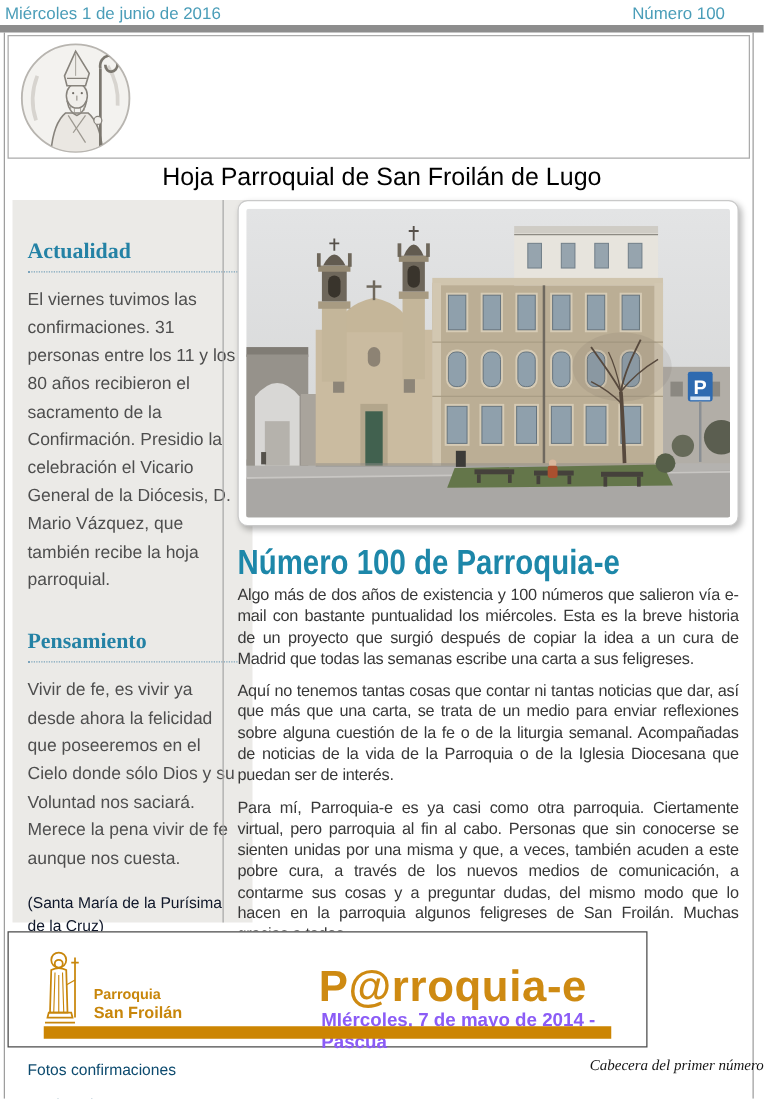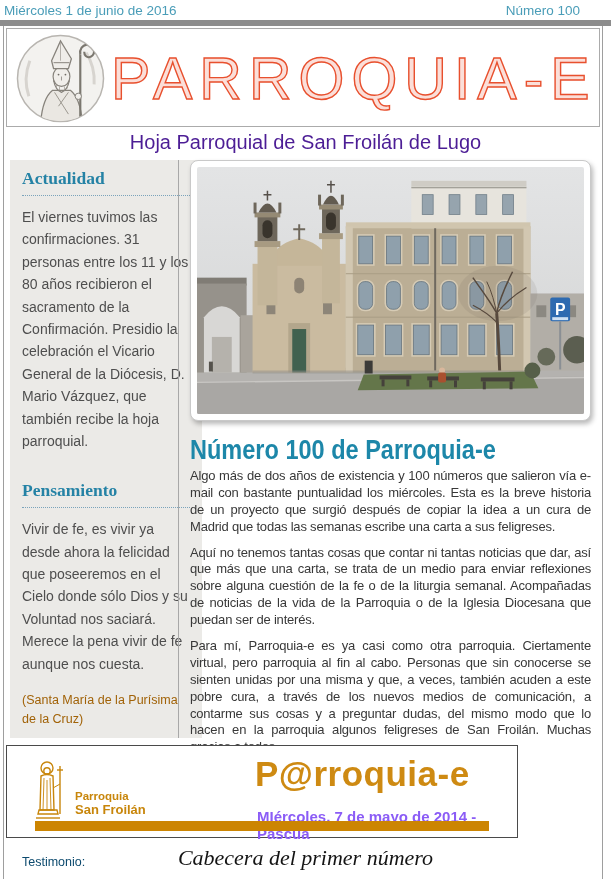--- a/index.html
+++ b/index.html
@@ -17,29 +17,29 @@
   .page-frame{position:absolute;top:26px;left:3px;width:598px;height:853px;
     border-left:1px solid #9e9e9e;border-right:1px solid #9e9e9e;pointer-events:none;}
   
   .header-box{position:absolute;top:28px;left:6px;width:594px;height:99px;
     border:1px solid #ababab;box-sizing:border-box;background:#fff;}
   .logo-circle{position:absolute;top:4px;left:8px;width:91px;height:91px;}
   .masthead-title{position:absolute;top:0;left:104px;width:486px;height:97px;
     line-height:101px;font-size:59px;letter-spacing:7px;font-weight:400;
     color:rgba(232,80,46,0.18);-webkit-text-stroke:1.4px #e8502e;white-space:nowrap;}
   .subtitle{position:absolute;top:131px;left:0;width:611px;text-align:center;
-    color:#4c1d95;font-size:20px;}
+    color:#000000;font-size:20px;}
   
   .sidebar{position:absolute;top:160px;left:10px;width:192px;height:578px;
-    background:#ebeae7;box-sizing:border-box;padding:2px 12px;}
+    background:#ebeae7;box-sizing:border-box;padding:24px 12px;}
   .sb-heading{font-family:"Liberation Serif",serif;font-weight:bold;font-size:17.5px;
     color:#2482a5;margin:6px 0 5px 0;}
   .sb-rule{border-bottom:1.5px dotted #7aa3bb;margin:0 0 10px 0;height:1px;}
   .sb-text{font-size:14px;color:#4e4e4e;line-height:1.6;}
-  .sb-attrib{font-size:12.5px;color:#a16207;line-height:1.5;margin-top:16px;}
+  .sb-attrib{font-size:12.5px;color:#0f172a;line-height:1.5;margin-top:16px;}
   .sb-gap{height:22px;}
   .sb-item{font-size:12.5px;color:#0c4a6e;margin:14px 0;}
   .sb-item.indent{padding-left:36px;}
   .divider-v{position:absolute;top:160px;left:178px;height:578px;width:0;
     border-left:1px solid #a8a8a8;}
   
   .photo-frame{position:absolute;top:160px;left:190px;width:401px;height:261px;
     background:#fff;border:1px solid #c9c9c9;border-radius:8px;box-sizing:border-box;
     padding:6px;box-shadow:2px 3px 5px rgba(0,0,0,0.28);}
   .photo-frame svg{width:100%;height:100%;display:block;border-radius:2px;}
@@ -50,28 +50,28 @@
     font-size:13px;color:#383838;text-align:justify;line-height:1.3;
     letter-spacing:-0.2px;}
   .article-body p{margin:0 0 9px 0;}
   
   .banner{position:absolute;top:745px;left:6px;width:512px;height:93px;
     border:1px solid #4a4a4a;box-sizing:border-box;background:#fff;}
   .saint-figure{position:absolute;top:14px;left:22px;width:40px;height:68px;}
   .banner-org{position:absolute;left:68px;top:44px;color:#c8860b;line-height:1.15;}
   .banner-org .small{font-size:11.5px;font-weight:bold;}
   .banner-org .large{font-size:13px;font-weight:bold;}
-  .banner-title{position:absolute;left:248px;top:8px;color:#ce8a12;
+  .banner-title{position:absolute;left:248px;top:24px;color:#ce8a12;
     font-size:35px;font-weight:bold;letter-spacing:0.5px;}
   .banner-tagline{position:absolute;left:250px;top:62px;color:#8b5cf6;
     font-size:15px;font-weight:bold;}
   .goldbar{position:absolute;left:28px;right:28px;bottom:6px;height:10px;background:#cc8502;}
   
-  .caption{position:absolute;top:845px;left:0;width:611px;text-align:center;
-    font-family:"Liberation Serif",serif;font-style:italic;font-size:22px;color:#141414;}
+  .caption{position:absolute;top:845px;left:0;width:611px;text-align:right;
+    font-family:"Liberation Serif",serif;font-style:italic;font-size:12px;color:#141414;}
 </style>
 </head>
 <body>
 
 <div class="topbar">
   <span>Miércoles 1 de junio de 2016</span>
   <span>Número 100</span>
 </div>
 <div class="graybar"></div>
 <div class="page-frame"></div>
@@ -99,21 +99,20 @@
         <path d="M42,52 L42,56 M45,54 L45,58 M50,54 L50,58 M53,52 L53,56" stroke="#9b978f" stroke-width="0.7"></path>
         <path d="M37,28 L46,8 L57,26 L54,36 L39,36 Z" fill="#efede9" stroke="#87837c" stroke-width="1.3"></path>
         <path d="M39,30 L55,30" stroke="#87837c" stroke-width="1"></path>
         <path d="M46,10 L46,28" stroke="#a5a19a" stroke-width="0.8"></path>
         <line x1="66" y1="22" x2="66" y2="88" stroke="#7b776f" stroke-width="2.2"></line>
         <path d="M66,22 C64,10 80,8 80,18 C80,26 70,27 70,19" fill="none" stroke="#7b776f" stroke-width="2.2"></path>
         <circle cx="64" cy="64" r="3.2" fill="#f0eeea" stroke="#87837c" stroke-width="1"></circle>
       </g>
     </svg>
   </div>
-  <div class="masthead-title">PARROQUIA-E</div>
 </div>
 
 <div class="subtitle">Hoja Parroquial de San Froilán de Lugo</div>
 
 <div class="sidebar">
   <div class="sb-heading">Actualidad</div>
   <div class="sb-rule"></div>
   <div class="sb-text">El viernes tuvimos las confirmaciones. 31 personas entre los 11 y los 80 años recibieron el sacramento de la Confirmación. Presidio la celebración el Vicario General de la Diócesis, D. Mario Vázquez, que también recibe la hoja parroquial.</div>
 
   <div class="sb-gap"></div>

